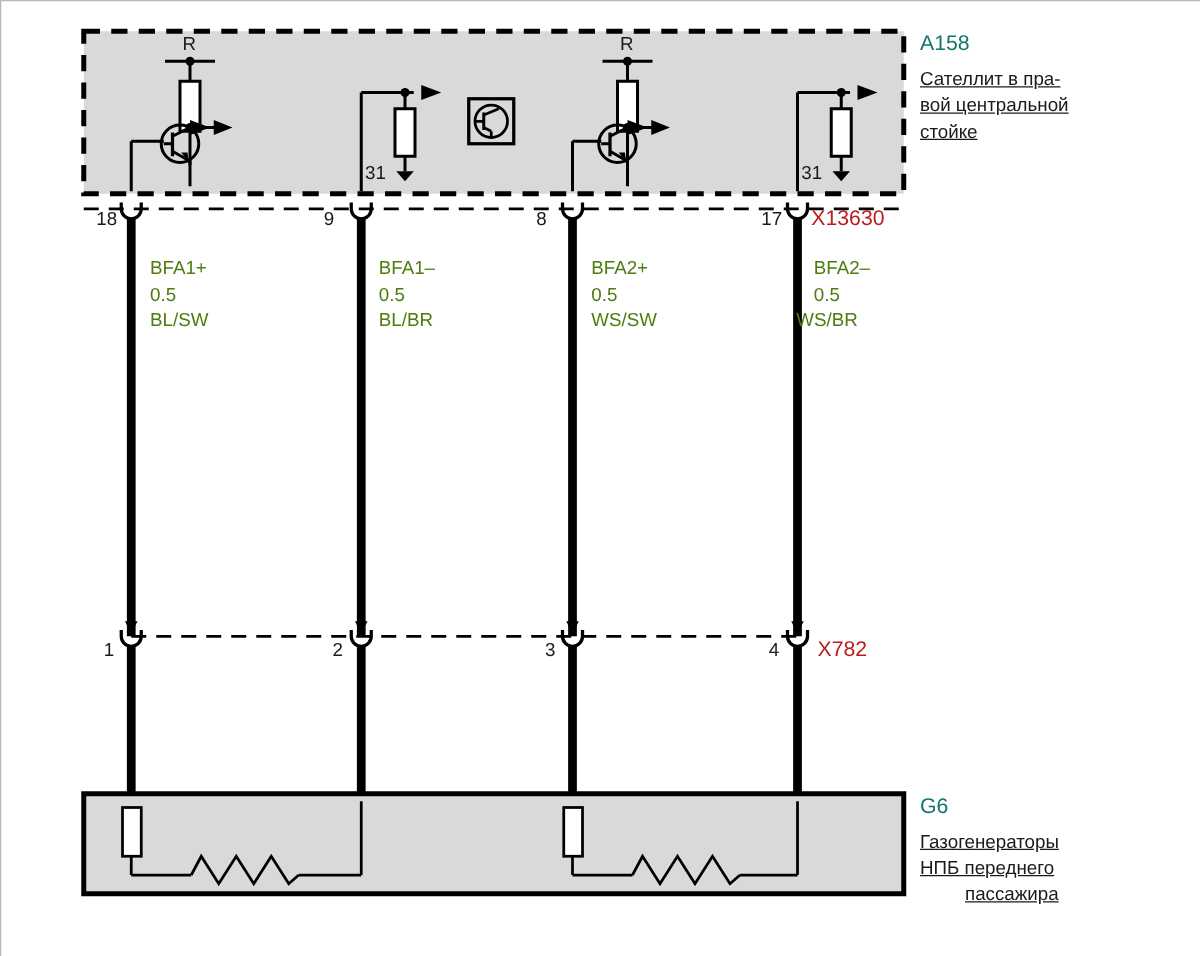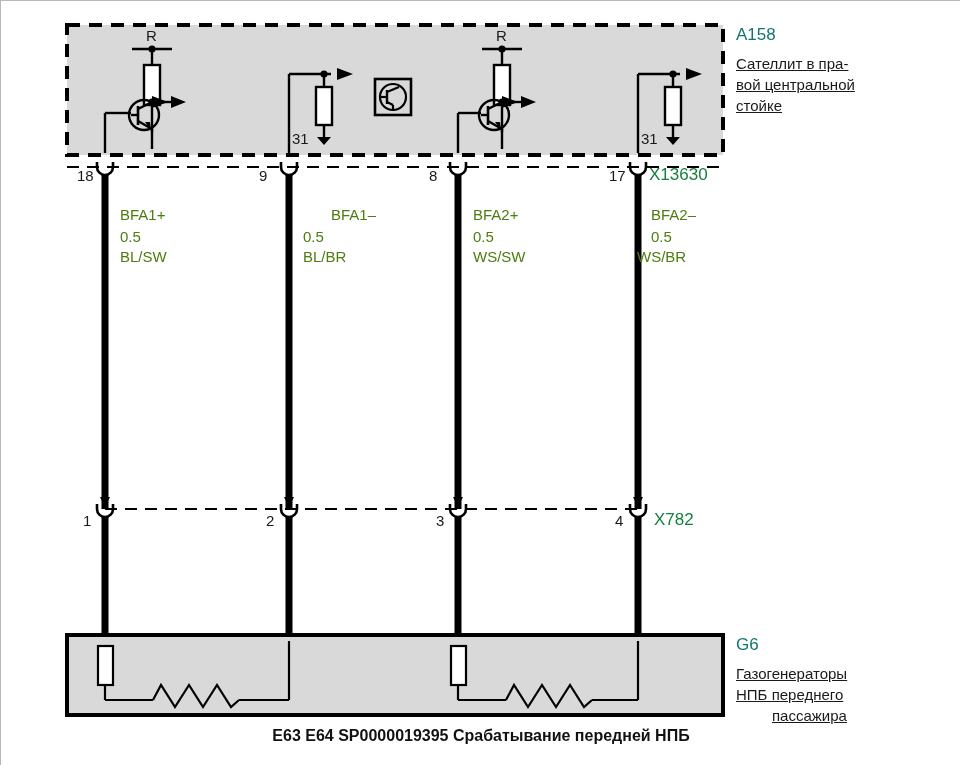--- a/index.html
+++ b/index.html
@@ -36,21 +36,21 @@
     font-size: 15px;
     color: #1a1a1a;
   }
   .wire-label {
     font-size: 15px;
     line-height: 20px;
     color: #4d7c0f;
   }
   .conn-id {
     font-size: 17px;
-    color: #15803d;
+    color: #b91c1c;
     font-weight: normal;
   }
   .comp-id {
     font-size: 17px;
     color: #0f766e;
   }
   .comp-desc {
     font-size: 15px;
     line-height: 21px;
     color: #1a1a1a;
@@ -246,21 +246,21 @@
   <div class="txt pin-num" style="left:258px; top:166px;">9</div>
   <div class="txt pin-num" style="left:428px; top:166px;">8</div>
   <div class="txt pin-num" style="left:608px; top:166px;">17</div>
 
   <div class="txt conn-id" style="left:648px; top:164px;">X13630</div>
 
   <div class="txt wire-label" style="left:119px; top:204px;">BFA1+</div>
   <div class="txt wire-label" style="left:119px; top:226px;">0.5</div>
   <div class="txt wire-label" style="left:119px; top:246px;">BL/SW</div>
 
-  <div class="txt wire-label" style="left:302px; top:204px;margin-left:28px;">BFA1–</div>
+  <div class="txt wire-label" style="left:302px; top:204px;">BFA1–</div>
   <div class="txt wire-label" style="left:302px; top:226px;">0.5</div>
   <div class="txt wire-label" style="left:302px; top:246px;">BL/BR</div>
 
   <div class="txt wire-label" style="left:472px; top:204px;">BFA2+</div>
   <div class="txt wire-label" style="left:472px; top:226px;">0.5</div>
   <div class="txt wire-label" style="left:472px; top:246px;">WS/SW</div>
 
   <div class="txt wire-label" style="left:650px; top:204px;">BFA2–</div>
   <div class="txt wire-label" style="left:650px; top:226px;">0.5</div>
   <div class="txt wire-label" style="left:636px; top:246px;">WS/BR</div>
@@ -270,15 +270,14 @@
   <div class="txt pin-num" style="left:435px; top:511px;">3</div>
   <div class="txt pin-num" style="left:614px; top:511px;">4</div>
 
   <div class="txt conn-id" style="left:653px; top:509px;">X782</div>
 
   <div class="txt comp-id" style="left:735px; top:634px;">G6</div>
   <div class="txt comp-desc" style="left:735px; top:662px;">Газогенераторы</div>
   <div class="txt comp-desc" style="left:735px; top:683px;">НПБ переднего</div>
   <div class="txt comp-desc" style="left:735px; top:704px;margin-left:36px;">пассажира</div>
 
-  <div class="caption">E63 E64 SP0000019395 Срабатывание передней НПБ</div>
 
 </div>
 
 </body></html>

